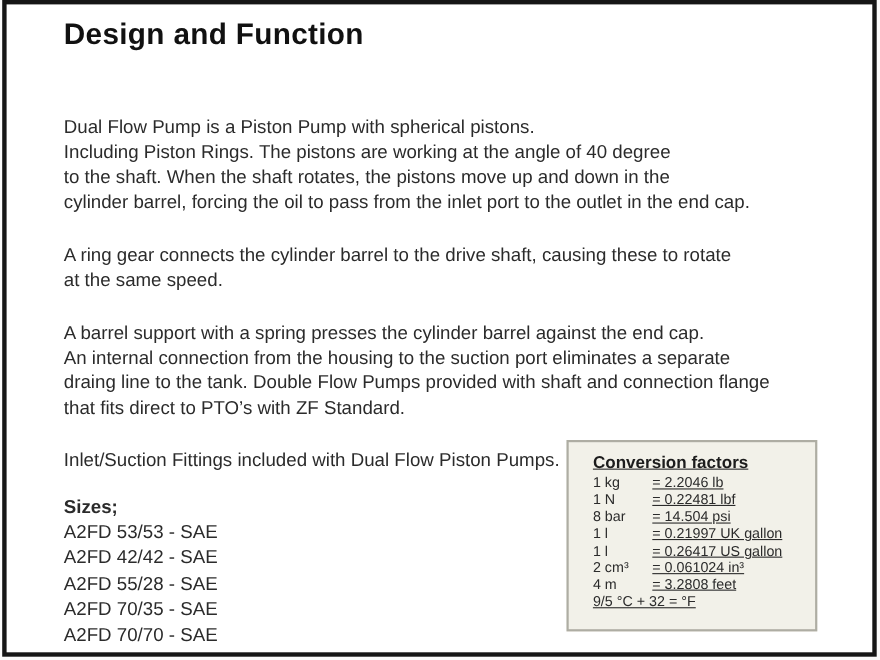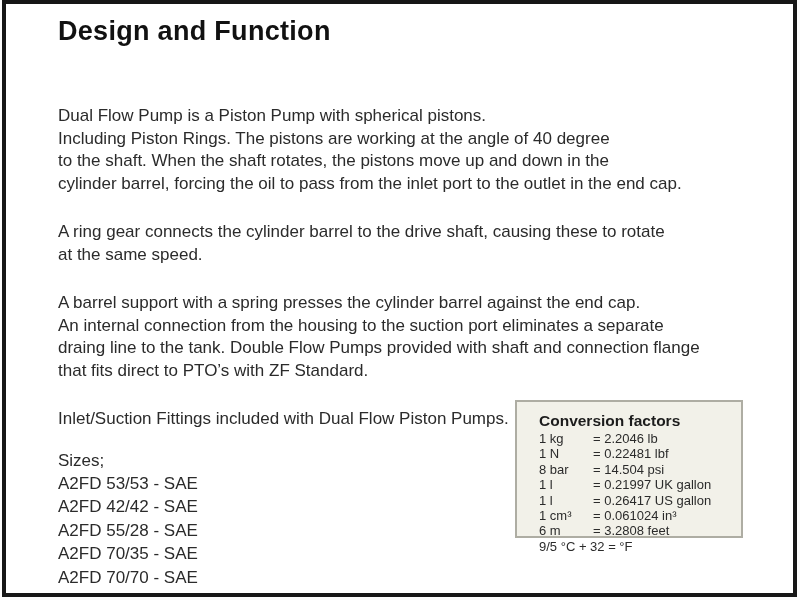--- a/index.html
+++ b/index.html
@@ -41,33 +41,34 @@
     color: #2b2b2b;
   }
   .body-text p {
     margin: 0 0 26px 0;
   }
   .sizes {
     margin-top: -8px;
     line-height: 23.4px;
   }
   .sizes-heading {
-    font-weight: normal;
+    font-weight: bold;
   }
   .conv-box {
     position: absolute;
     left: 509px;
     top: 396px;
     width: 228px;
-    height: 138px;
+    height: 174px;
     box-sizing: border-box;
     background: #f2f1e9;
     border: 2px solid #aeada3;
     padding: 9px 8px 0 22px;
     color: #2b2b2b;
+    text-decoration: underline;
   }
   .conv-title {
     font-size: 15.5px;
     font-weight: bold;
     line-height: 19px;
     margin: 0 0 1px 0;
     color: #1c1c1c;
   }
   .conv-row {
     font-size: 13px;
@@ -137,21 +138,21 @@
     <div class="conv-row">
       <span class="conv-unit">8 bar</span><span>= 14.504 psi</span>
     </div>
     <div class="conv-row">
       <span class="conv-unit">1 l</span><span>= 0.21997 UK gallon</span>
     </div>
     <div class="conv-row">
       <span class="conv-unit">1 l</span><span>= 0.26417 US gallon</span>
     </div>
     <div class="conv-row">
-      <span class="conv-unit">1 cm³</span><span>= 0.061024 in³</span>
+      <span class="conv-unit">2 cm³</span><span>= 0.061024 in³</span>
     </div>
     <div class="conv-row">
-      <span class="conv-unit">6 m</span><span>= 3.2808 feet</span>
+      <span class="conv-unit">4 m</span><span>= 3.2808 feet</span>
     </div>
     <div class="conv-formula">9/5 °C + 32 = °F</div>
   </div>
 
 </div>
 
 </body></html>

